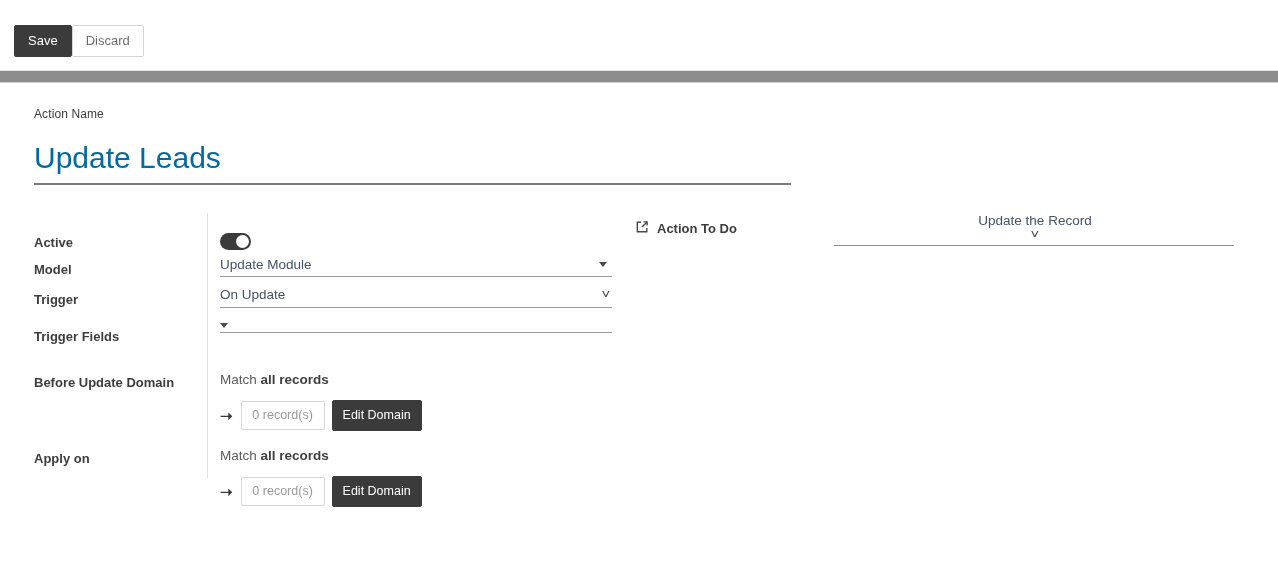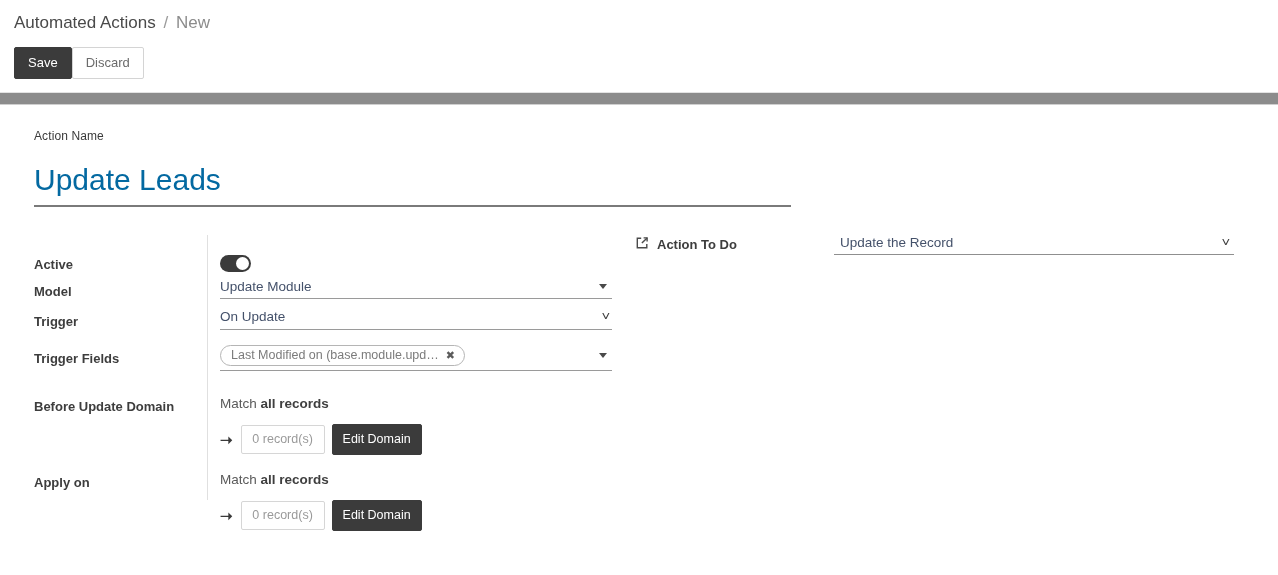--- a/index.html
+++ b/index.html
@@ -262,32 +262,28 @@
   .rfield {
     border-bottom: 1px solid #8f8f8f;
     width: 390px;
     display: flex;
     align-items: center;
     justify-content: space-between;
     padding: 2px 4px 4px 6px;
     color: #44516a;
     font-size: 13.5px;
     cursor: pointer;
+    flex-direction: column;
   }
 </style>
 </head>
 <body>
 
 <div class="control-panel">
 
-  <div class="breadcrumb">
-    <span class="crumb-parent">Automated Actions</span>
-    <span class="crumb-sep">/</span>
-    <span class="crumb-current">New</span>
-  </div>
 
   <div class="btn-row">
     <div class="btn btn-primary">Save</div>
     <div class="btn btn-secondary">Discard</div>
   </div>
 
 </div>
 
 <div class="bar-separator"></div>
 
@@ -327,24 +323,20 @@
             <span class="val">On Update</span>
             <span class="chev">˅</span>
           </div>
         </div>
       </div>
 
       <div class="frow" style="margin-top:11px;">
         <div class="flabel">Trigger Fields</div>
         <div class="fvalue">
           <div class="tagfield">
-            <span class="chip">
-              <span>Last Modified on (base.module.upd…</span>
-              <span class="chip-x">✖</span>
-            </span>
             <span class="caret-down-sm"></span>
           </div>
         </div>
       </div>
 
       <div class="frow" style="margin-top:20px;">
         <div class="flabel">Before Update Domain</div>
         <div class="fvalue">
           <div class="domain-block">
             <div class="match-line">

